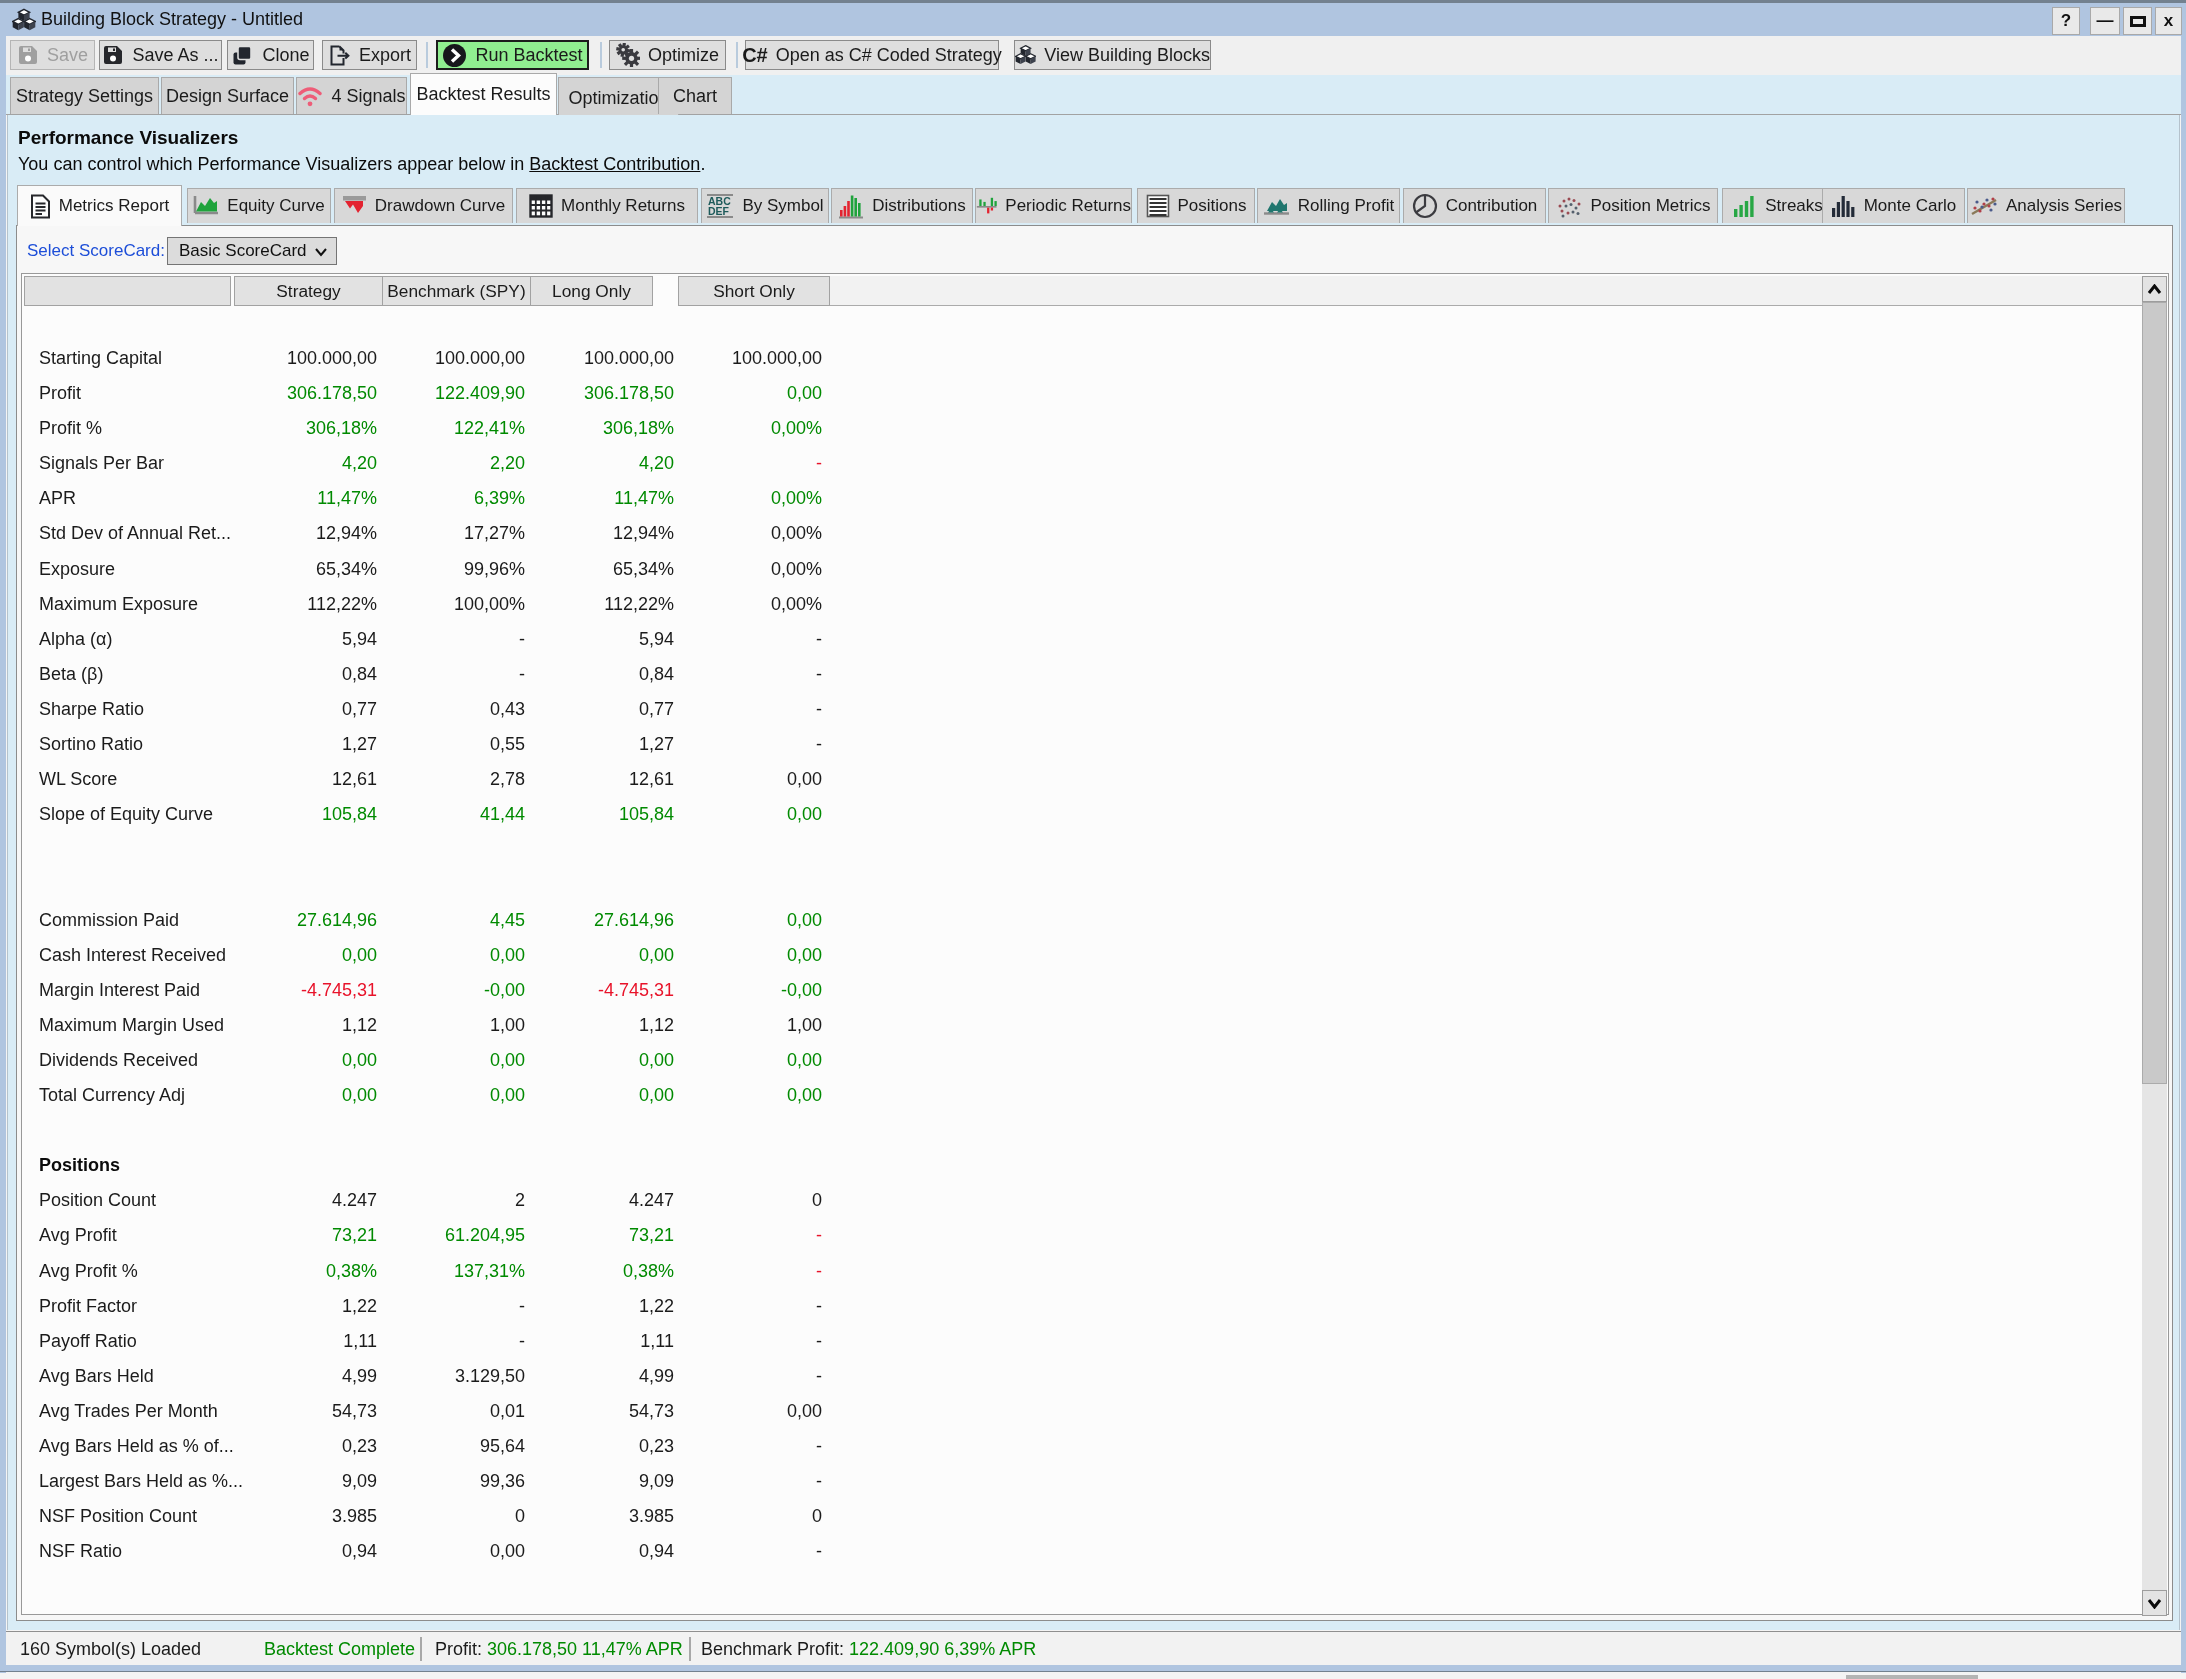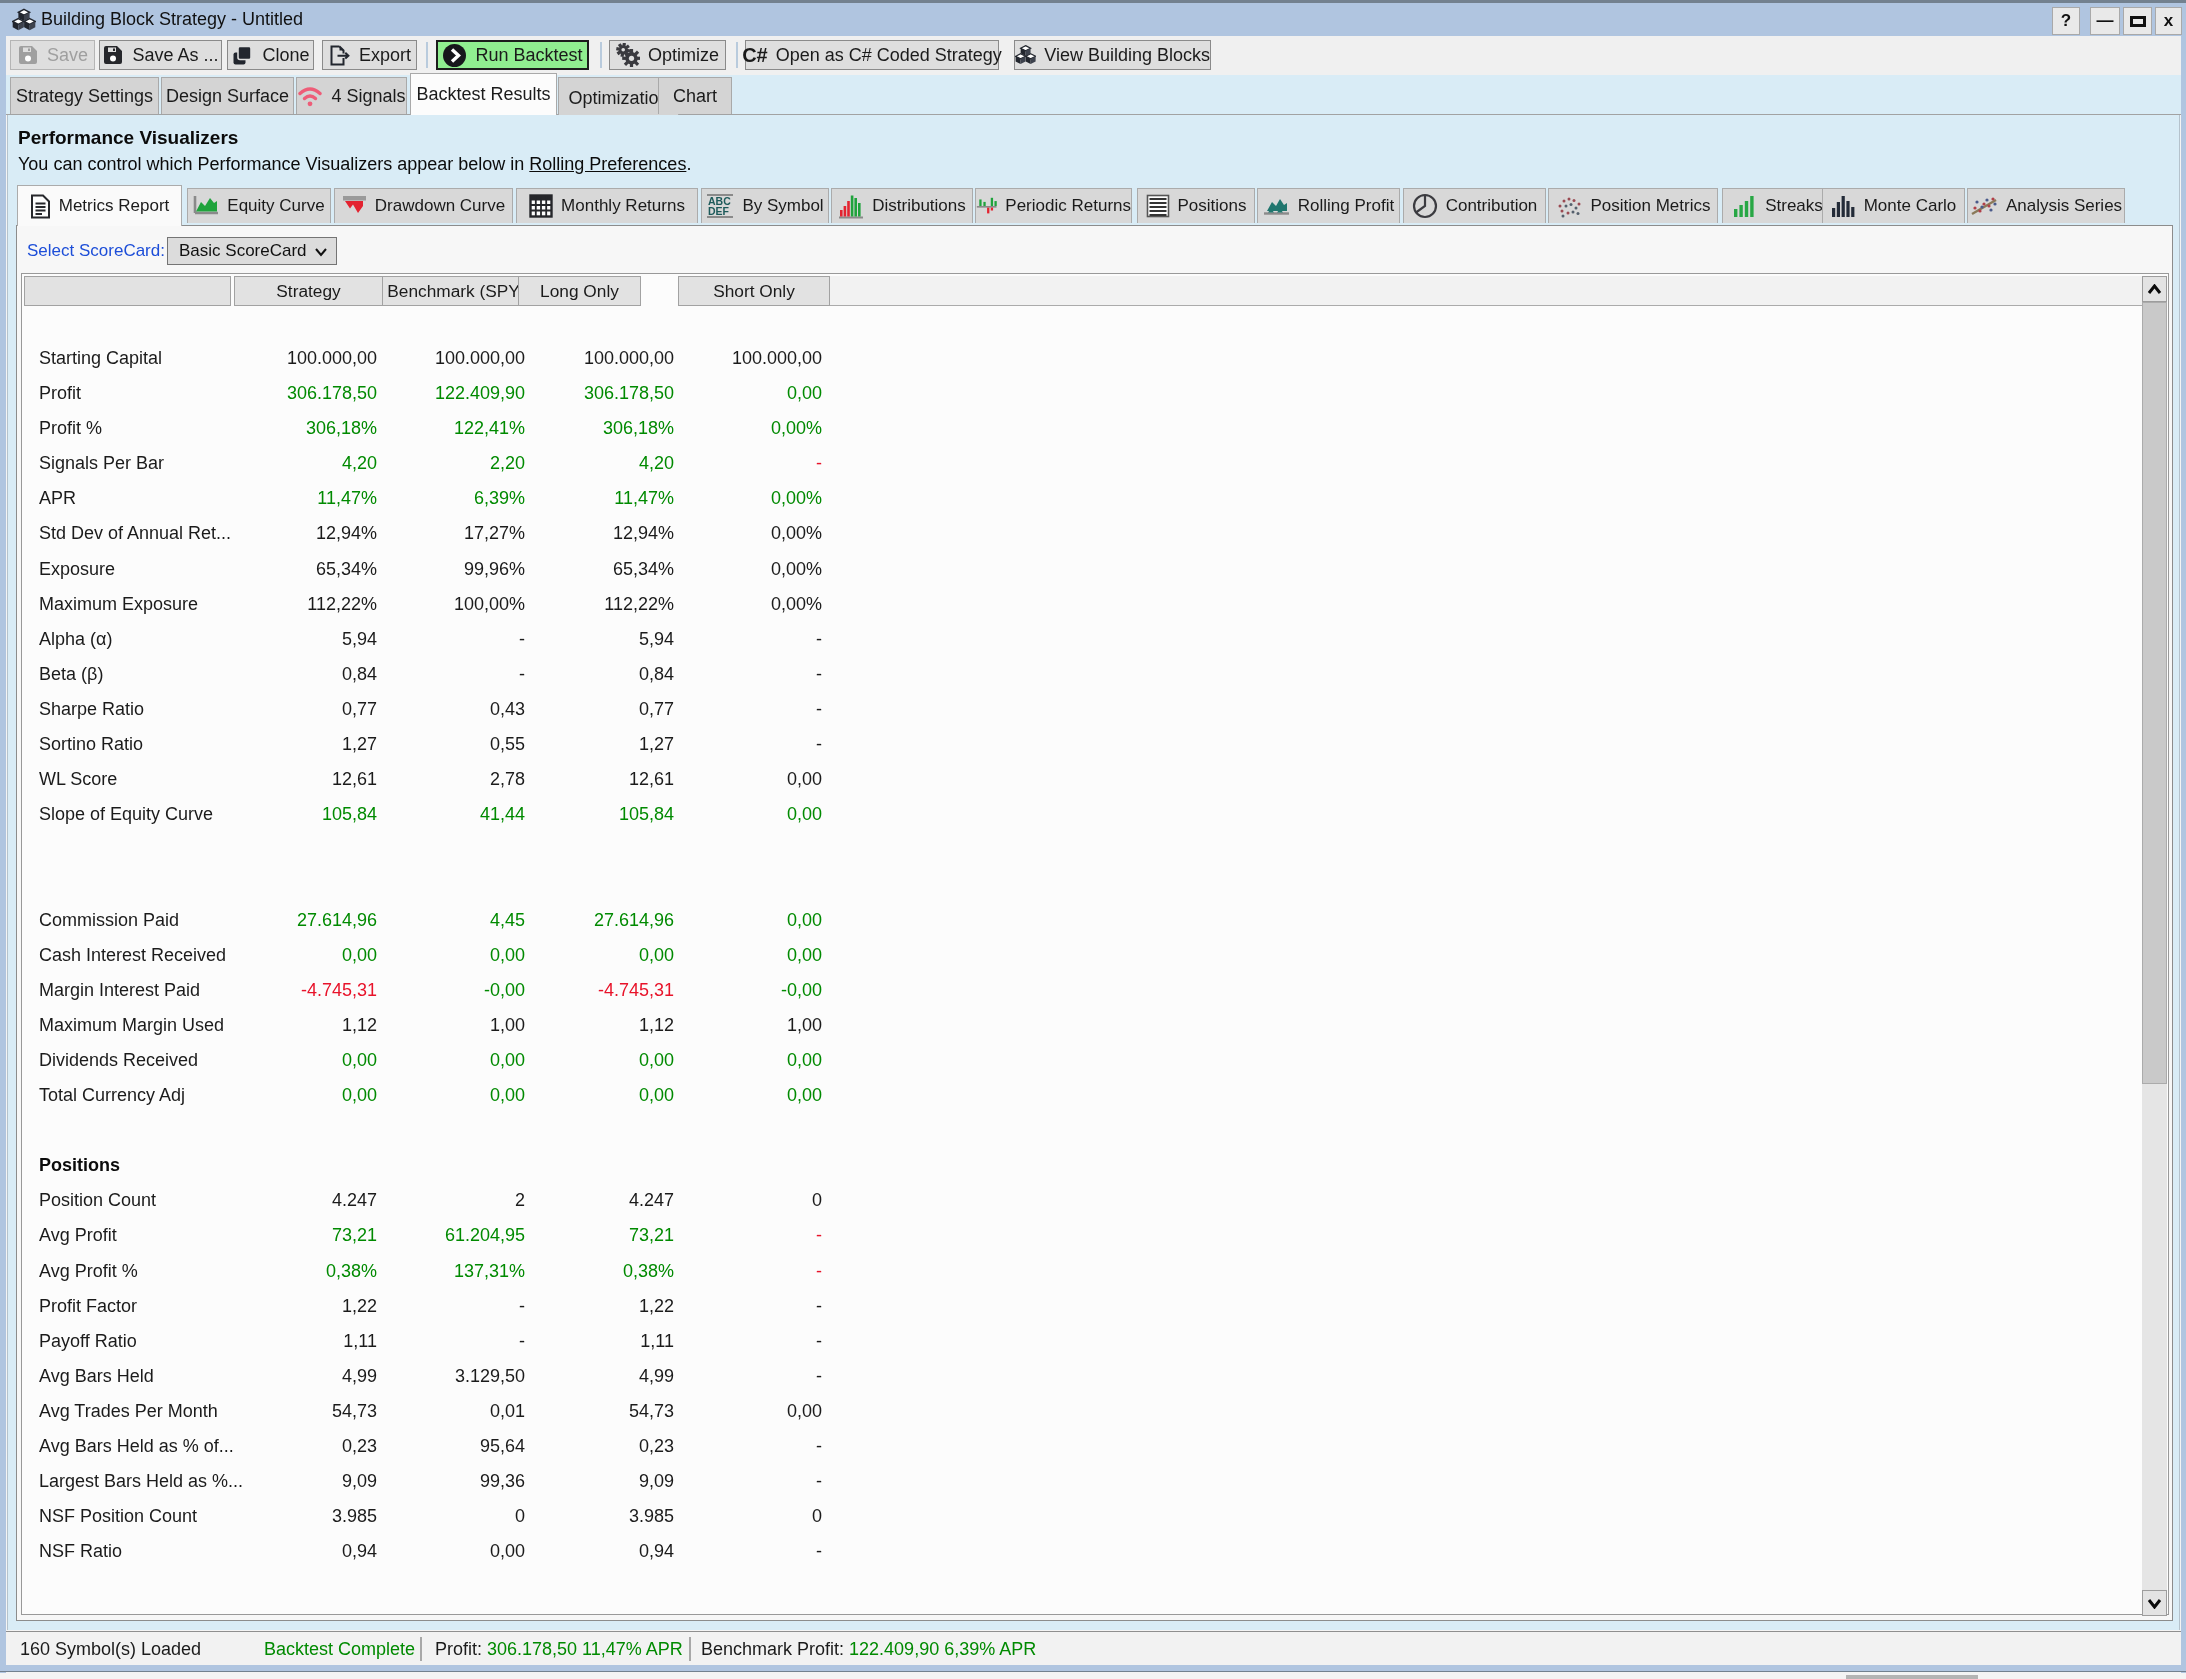--- a/index.html
+++ b/index.html
@@ -156,21 +156,21 @@
           <path d="M7.5 13.5 Q13 8.6 18.5 13.5" stroke-width="3.4"></path>
         </g>
         <circle cx="13" cy="18.8" r="2.4" fill="#ee5d78"></circle>
       </svg>4 Signals</div>
   <div class="abs otab" id="otab-active" style="left:404px;width:147px">Backtest Results</div>
   <div class="abs otab" style="left:552px;width:121px;height:41px">Optimization</div>
   <div class="abs otab" style="left:652px;width:74px">Chart</div>
 </div>
 <div class="abs" id="content"></div>
 <div class="abs" id="pv-h">Performance Visualizers</div>
-<div class="abs" id="pv-sub">You can control which Performance Visualizers appear below in <span style="text-decoration:underline">Rolling Preferences</span>.</div>
+<div class="abs" id="pv-sub">You can control which Performance Visualizers appear below in <span style="text-decoration:underline">Backtest Contribution</span>.</div>
 <div class="abs itab" id="itab-active" style="left:17px;width:165px"><svg width="21" height="25" viewBox="0 0 21 25">
       <path d="M2 1.5 L13 1.5 L19 7.5 L19 23.5 L2 23.5 Z" fill="#fdfdfd" stroke="#26272b" stroke-width="2"></path>
       <g stroke="#26272b" stroke-width="1.8">
         <path d="M5.5 9.5 L15.5 9.5 M5.5 13 L15.5 13 M5.5 16.5 L15.5 16.5 M5.5 20 L12 20"></path>
       </g>
     </svg>Metrics Report</div>
 <div class="abs itab" style="left:187px;width:144px"><svg width="26" height="24" viewBox="0 0 26 24">
       <path d="M2 19 L2 2 M2 19 L25 19" stroke="#8a8a8a" stroke-width="2.6"></path>
       <path d="M3 17.5 L8 8 L12 12 L17 4 L21 9 L24 7 L24 17.5 Z" fill="#1fa33c"></path>
     </svg>Equity Curve</div>
@@ -288,21 +288,21 @@
     </svg>Analysis Series</div>
 <div class="abs" id="panel"></div>
 <div class="abs" id="sclabel">Select ScoreCard:</div>
 <div class="abs" id="scbox">Basic ScoreCard<svg width="14" height="12" viewBox="0 0 14 12">
       <path d="M2 3 L7 9 L12 3" fill="none" stroke="#111" stroke-width="2"></path>
     </svg></div>
 <div class="abs" id="tablebox">
   <div class="hcell" style="left:1.5px;width:207px"></div>
   <div class="hcell" style="left:212px;width:149px">Strategy</div>
   <div class="hcell" style="left:360px;width:149px">Benchmark (SPY)</div>
-  <div class="hcell" style="left:496px;width:123px">Long Only</div>
+  <div class="hcell" style="left:508px;width:123px">Long Only</div>
   <div class="hcell" style="left:656px;width:152px">Short Only</div>
   <div id="hblank"></div>
 <div class="row" style="top:67px">
       <span class="lb">Starting Capital</span>
       <span class="v v1 k">100.000,00</span>
       <span class="v v2 k">100.000,00</span>
       <span class="v v3 k">100.000,00</span>
       <span class="v v4 k">100.000,00</span>
     </div>
 <div class="row" style="top:102px">

